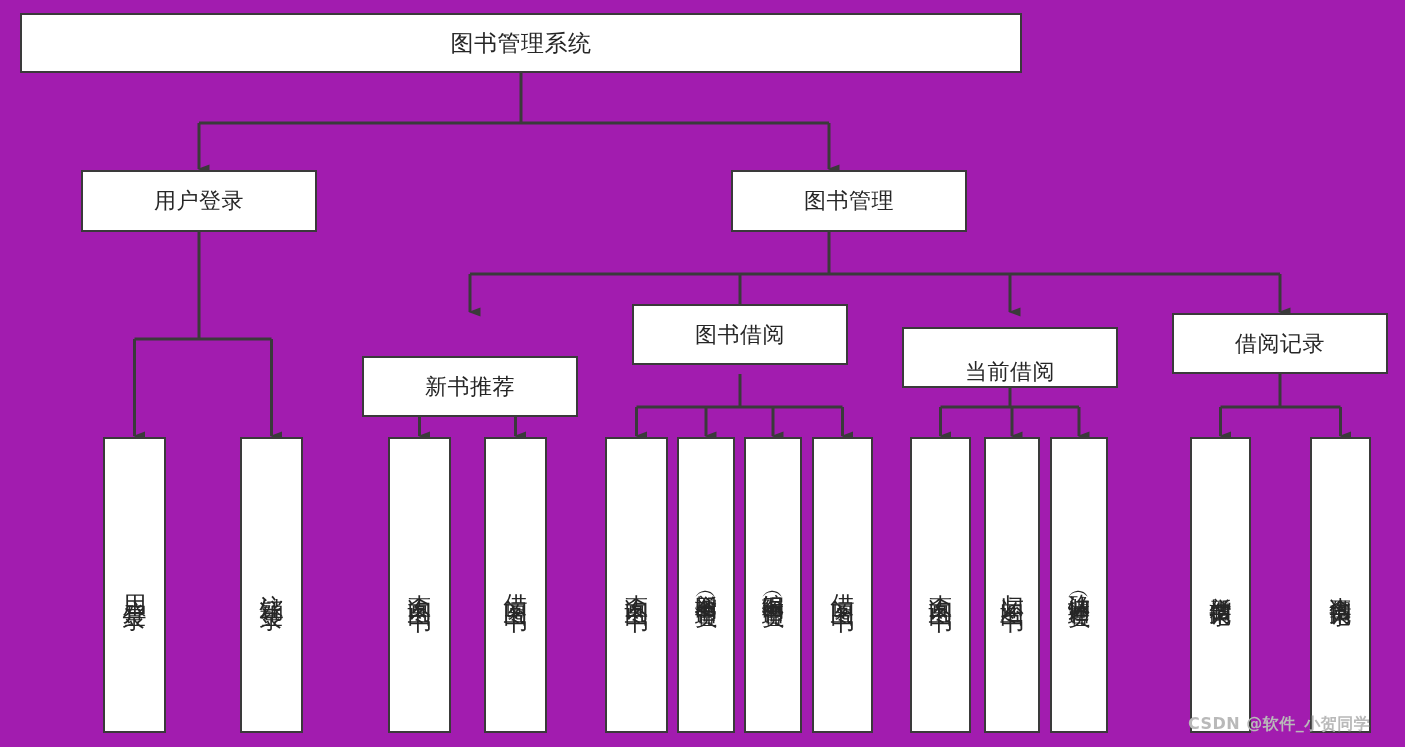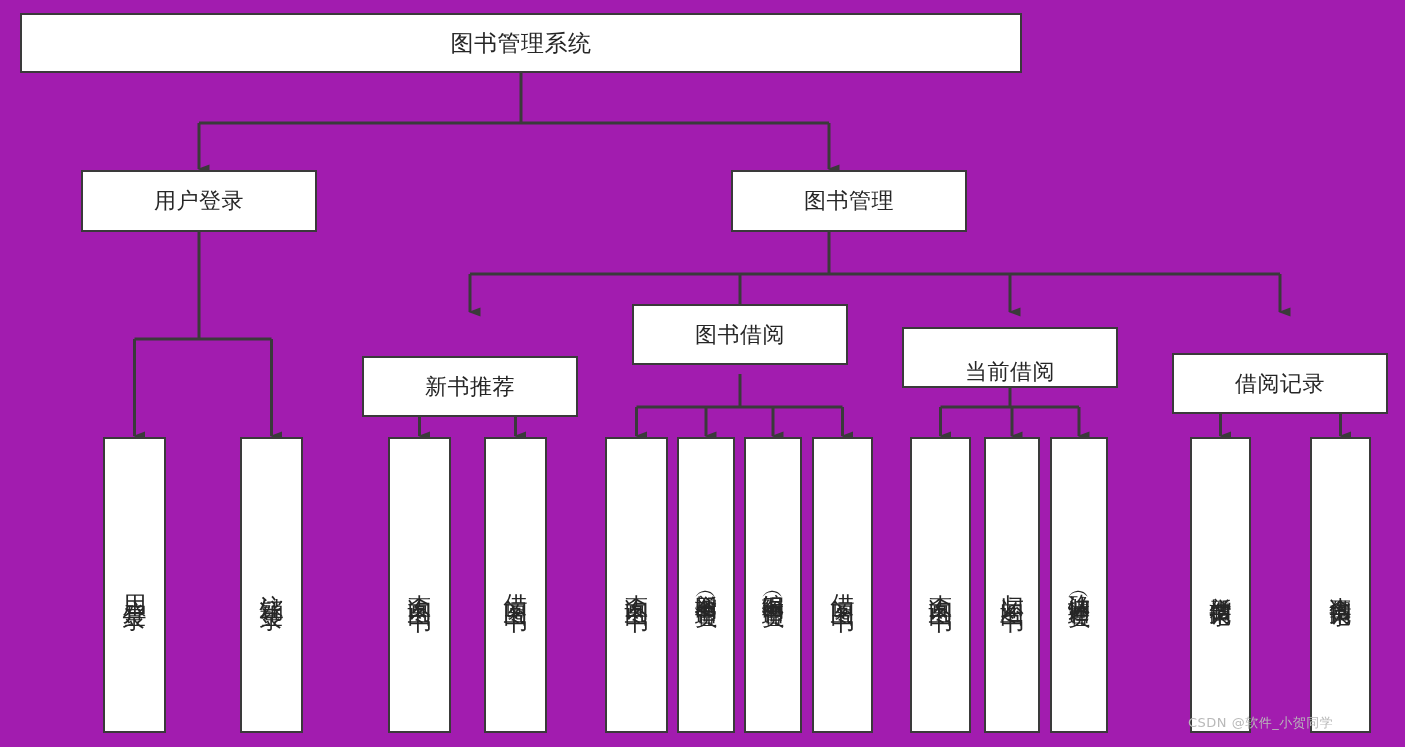--- a/index.html
+++ b/index.html
@@ -66,24 +66,25 @@
     max-height: 278px;
   }
   .node.vert.narrow .label {
     font-size: 22px;
     letter-spacing: 2px;
   }
   .watermark {
     position: absolute;
     left: 1188px;
     top: 714px;
-    font-size: 13px;
+    font-size: 16px;
     color: #b9b9b9;
     white-space: nowrap;
     letter-spacing: 0.5px;
+    font-weight: bold;
   }
 </style>
 </head>
 <body>
 
 <div id="canvas">
 
   <svg class="edges" viewBox="0 0 1405 747" xmlns="http://www.w3.org/2000/svg">
     <defs>
       <marker id="arrow" viewBox="0 0 12 12" refX="5.5" refY="10.5" markerWidth="12" markerHeight="12" orient="auto-start-reverse" markerUnits="userSpaceOnUse">
@@ -139,21 +140,21 @@
       </div>
       <div class="node horiz" style="left: 362px; top: 313px; width: 216px; height: 61px; margin-top: 43px;">
         <span class="label">新书推荐</span>
       </div>
       <div class="node horiz" style="left: 632px; top: 304px; width: 216px; height: 61px;">
         <span class="label">图书借阅</span>
       </div>
       <div class="node horiz" style="left: 902px; top: 327px; width: 216px; height: 61px; align-items: flex-end;">
         <span class="label">当前借阅</span>
       </div>
-      <div class="node horiz" style="left: 1172px; top: 313px; width: 216px; height: 61px; margin-top: 40px;">
+      <div class="node horiz" style="left: 1172px; top: 313px; width: 216px; height: 61px;">
         <span class="label">借阅记录</span>
       </div>
       <div class="node vert" style="left: 103px; top: 437px; width: 63px; height: 296px;">
         <span class="label">用户登录</span>
       </div>
       <div class="node vert" style="left: 240px; top: 437px; width: 63px; height: 296px;">
         <span class="label">注销登录</span>
       </div>
       <div class="node vert" style="left: 388px; top: 437px; width: 63px; height: 296px;">
         <span class="label">查询图书</span>

